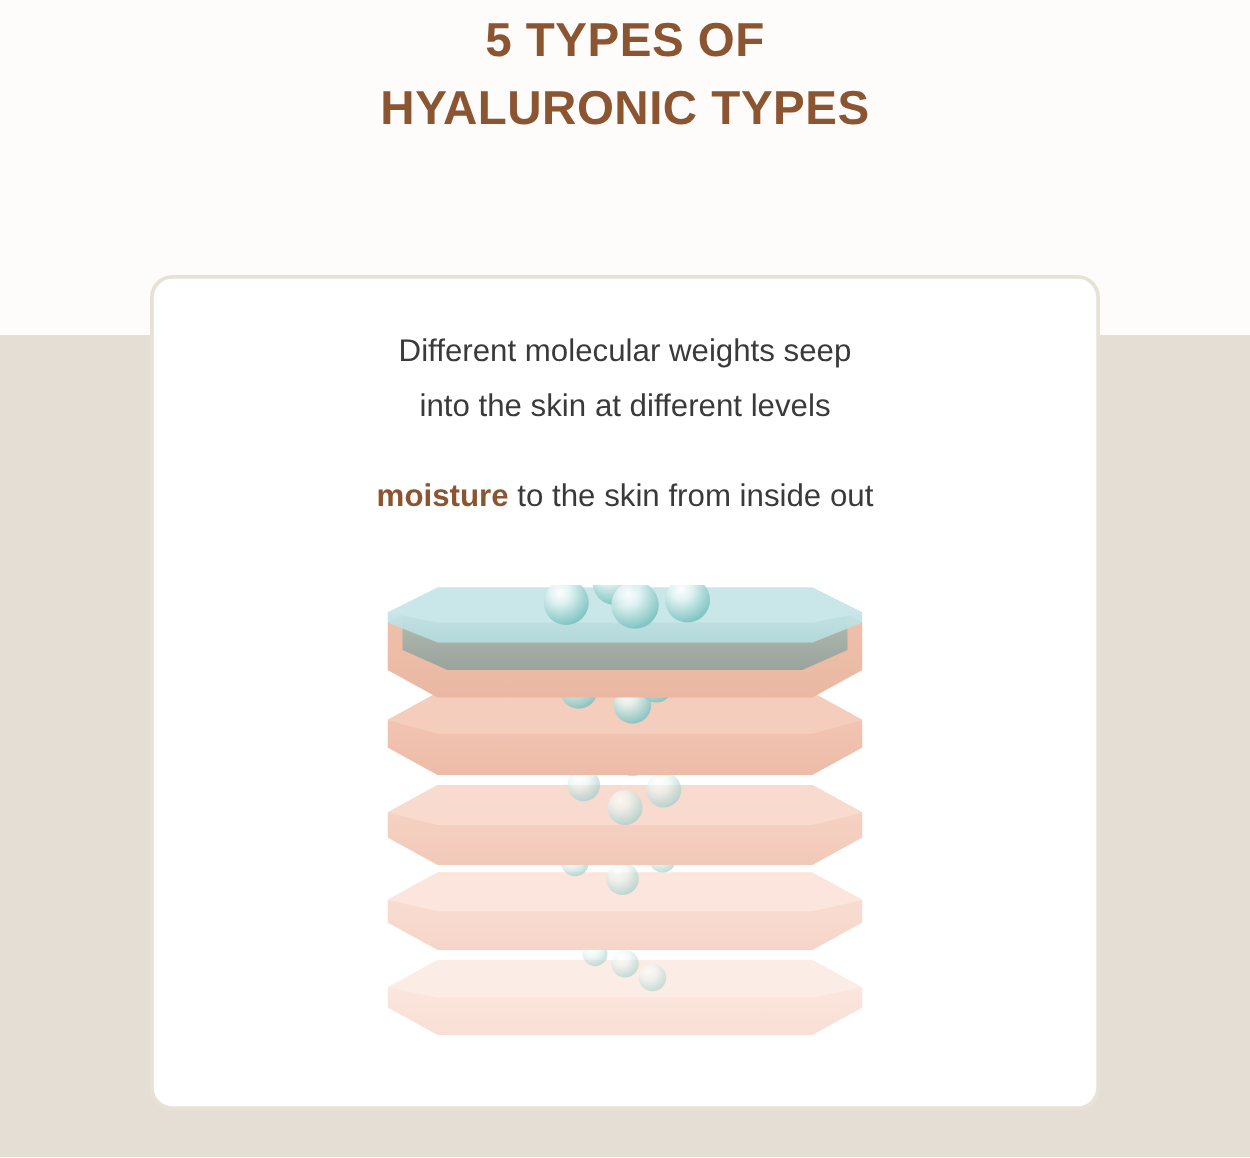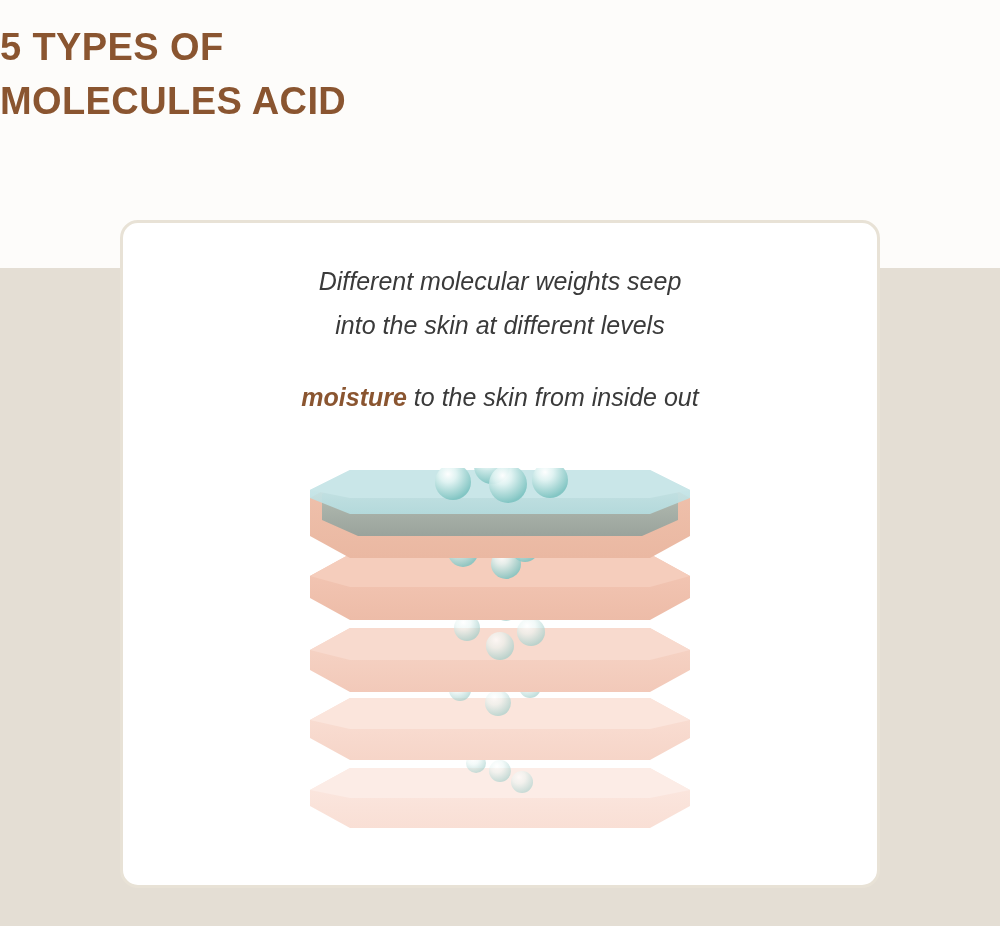--- a/index.html
+++ b/index.html
@@ -26,23 +26,23 @@
   .bg-bottom {
     position: absolute;
     left: 0; top: 268px;
     width: 1000px; height: 658px;
     background: #e4ded4;
   }
 
   
   .headline {
     position: absolute;
-    left: 0; top: 14px;
+    left: 0; top: 0;
     width: 1000px;
-    text-align: left;
+    text-align: center;
     padding-top: 6px;
     color: #8a5530;
     font-size: 38px;
     font-weight: bold;
     line-height: 54px;
     letter-spacing: 0.4px;
     z-index: 5;
   }
   .headline .hl-line { display: block; white-space: pre; }
 
@@ -58,21 +58,20 @@
     border-radius: 18px;
     z-index: 4;
   }
 
   .card-text {
     position: absolute;
     left: 0; top: 36px;
     width: 754px;
     text-align: center;
     color: #3a3a3a;
-    font-style: italic;
   }
   .para {
     font-size: 25px;
     line-height: 44px;
     font-weight: normal;
   }
   .para-1 { margin-bottom: 28px; }
   .para .ln { display: block; white-space: pre; }
   .hi {
     color: #8a5530;
@@ -89,21 +88,21 @@
   .illu-svg { display: block; margin: 0 auto; }
 </style>
 </head>
 <body>
 
 <div class="bg-top"></div>
 <div class="bg-bottom"></div>
 
 <div class="headline">
   <span class="hl-line">5 TYPES OF</span>
-  <span class="hl-line">MOLECULES ACID</span>
+  <span class="hl-line">HYALURONIC TYPES</span>
 </div>
 
 <div class="card">
 
   <div class="card-text">
 
     <div class="para para-1">
       <span class="ln">Different molecular weights seep</span>
       <span class="ln">into the skin at different levels</span>
     </div>

